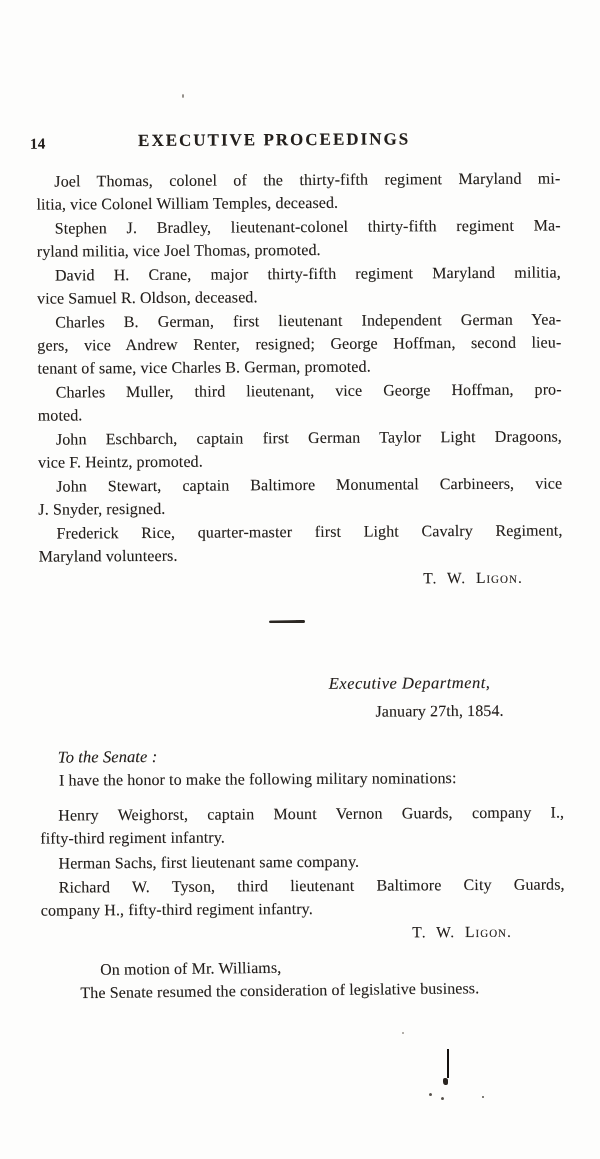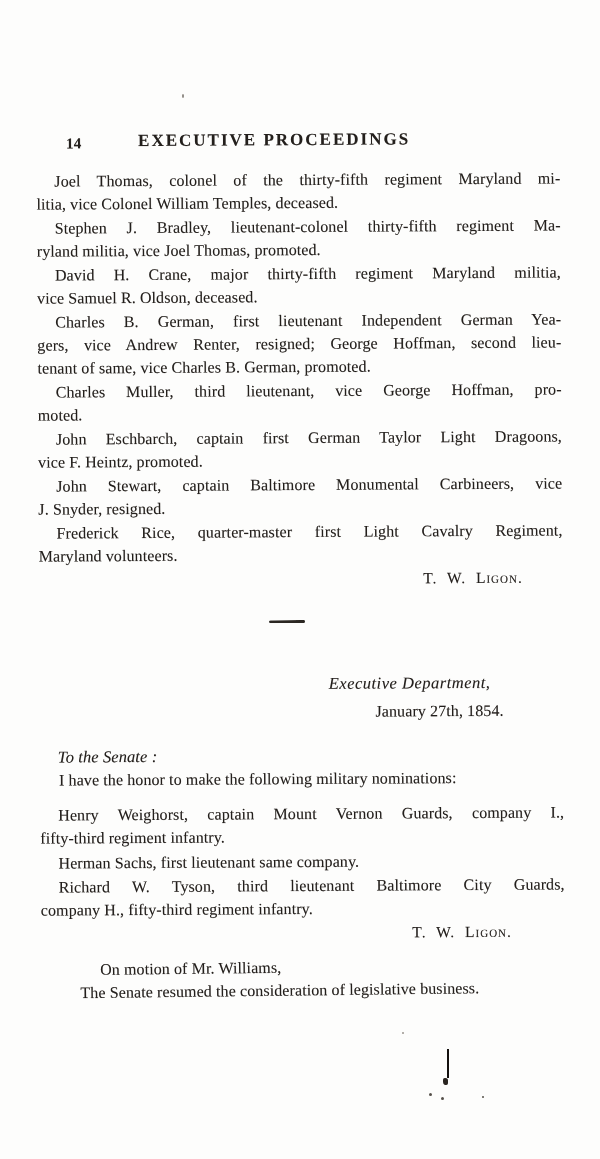--- a/index.html
+++ b/index.html
@@ -9,21 +9,21 @@
     font-family:"Liberation Serif","DejaVu Serif",serif;
     color:#231f1c;
   }
   .content{
     position:absolute;left:36px;top:128px;width:524px;
     transform:rotate(-0.35deg);transform-origin:50% 0;
     font-size:16px;letter-spacing:0.1px;
     text-shadow:0.2px 0.2px 0 rgba(35,28,22,0.35);
   }
   .page-header{position:relative;height:40px;}
-  .page-number{position:absolute;left:-6px;top:6px;font-size:15px;font-weight:bold;margin-left:36px;}
+  .page-number{position:absolute;left:-6px;top:6px;font-size:15px;font-weight:bold;}
   .page-title{
     position:absolute;left:102px;top:2px;width:270px;margin:0;
     text-align:center;font-size:17px;font-weight:bold;letter-spacing:2px;
     white-space:nowrap;
   }
   .para{margin:0 0 1px 0;}
   .line{line-height:23px;}
   .jf{text-align:justify;text-align-last:justify;text-justify:inter-word;}
   .first{padding-left:18px;}
   .first.jf{padding-left:18px;}

